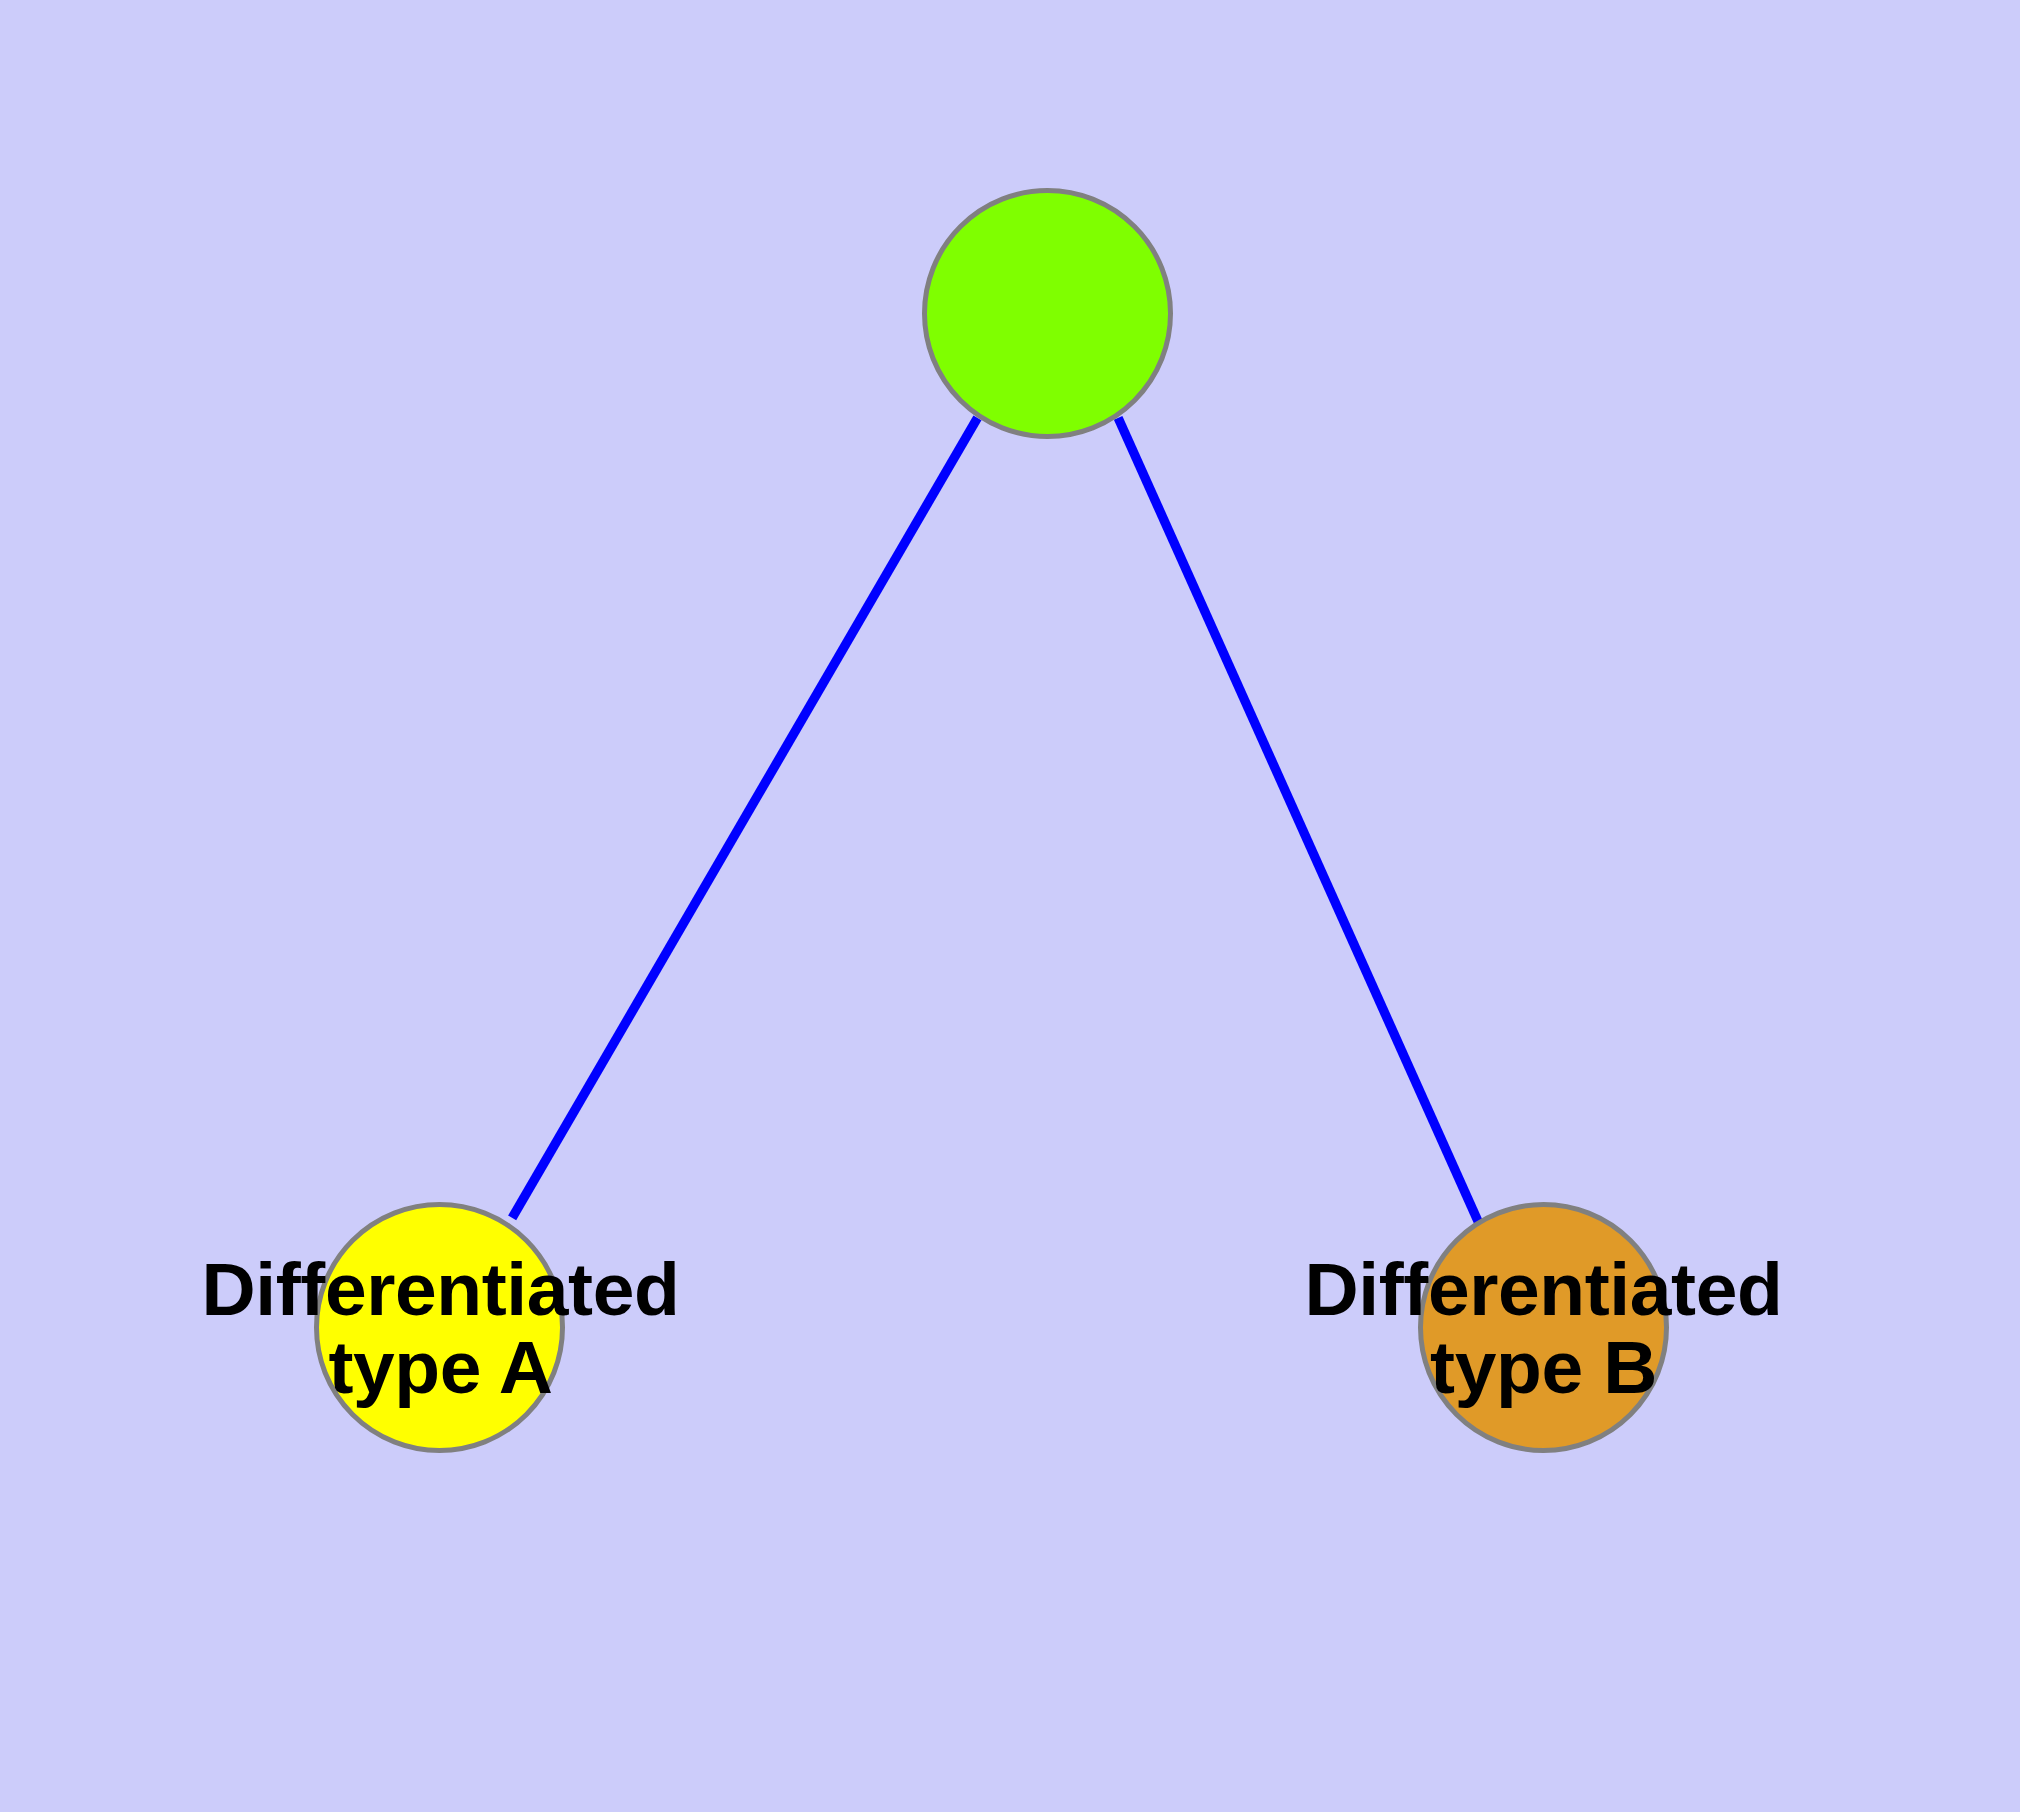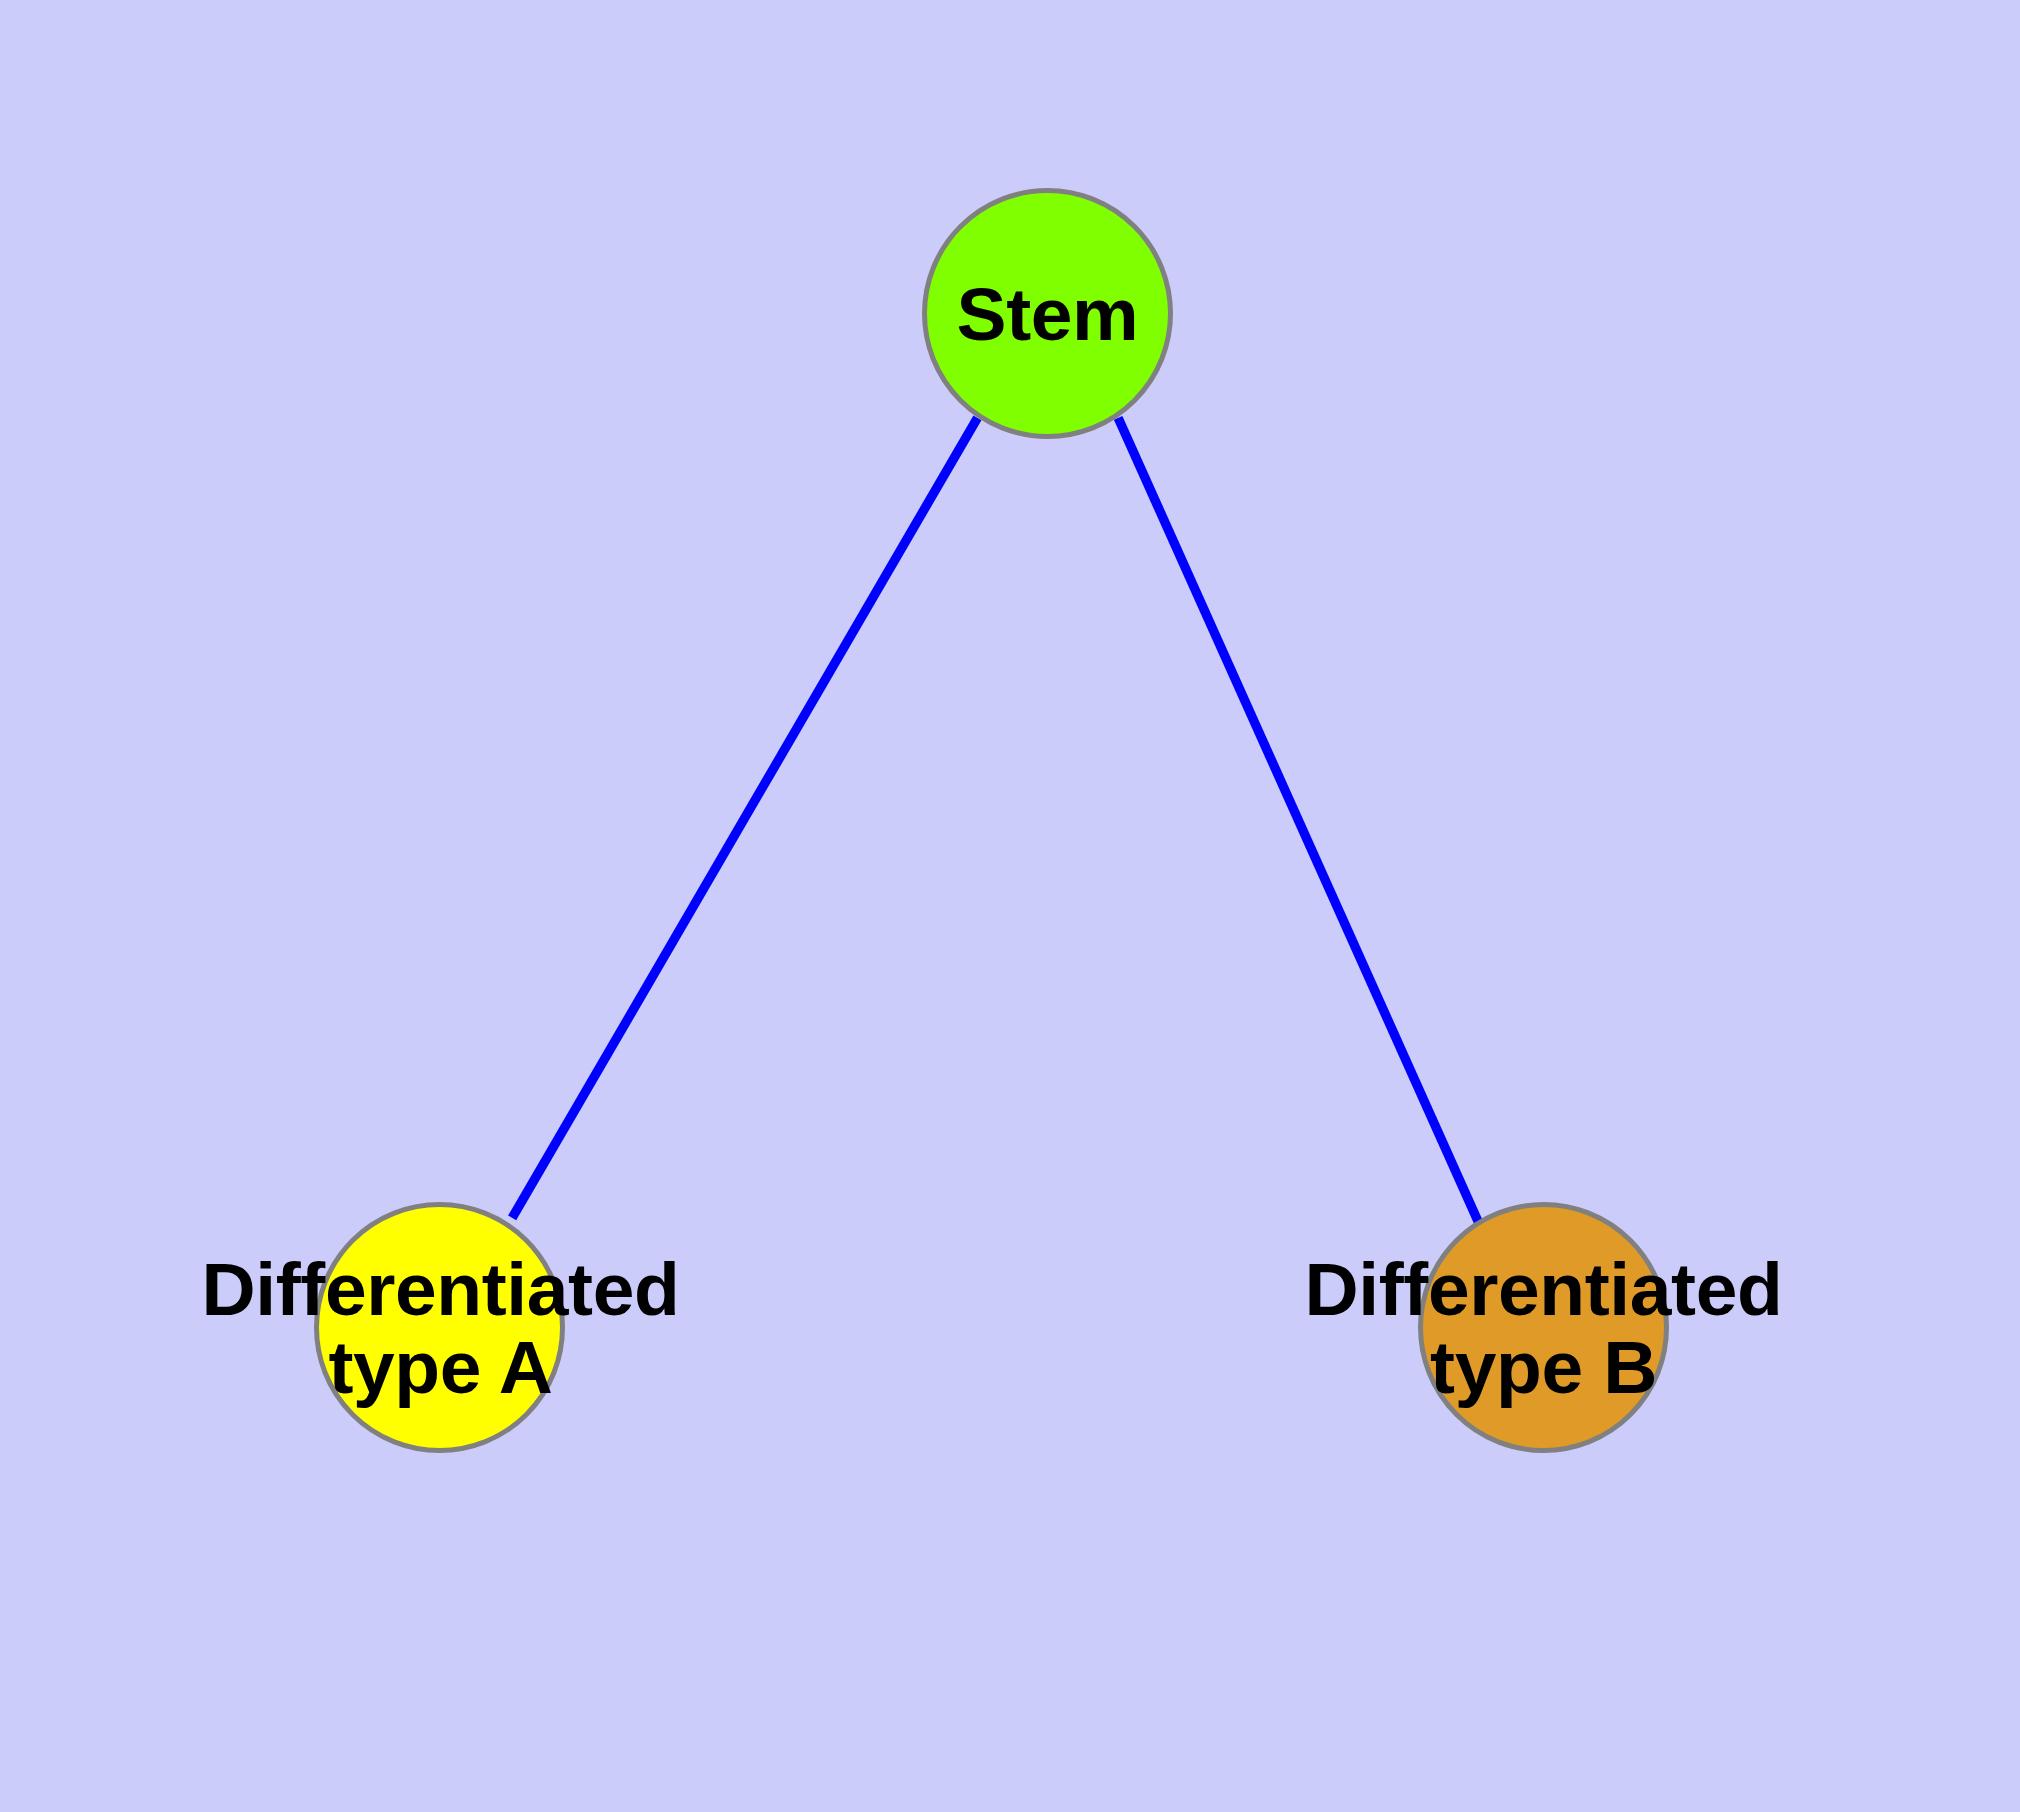--- a/index.html
+++ b/index.html
@@ -48,20 +48,19 @@
 
   <svg id="edge-layer" viewBox="0 0 2384 2138" xmlns="http://www.w3.org/2000/svg">
     <line x1="1153" y1="493" x2="604" y2="1437" stroke="#0000ff" stroke-width="11" stroke-linecap="butt"></line>
     <line x1="1319" y1="493" x2="1745" y2="1444" stroke="#0000ff" stroke-width="11" stroke-linecap="butt"></line>
   </svg>
 
   <div class="graph-node" style="left: 922px; top: 188px; width: 251px; height: 251px; background: rgb(127, 255, 0); border-color: rgb(128, 128, 128); border-width: 5.1px;"></div>
   <div class="graph-node" style="left: 314px; top: 1202px; width: 251px; height: 251px; background: rgb(255, 255, 0); border-color: rgb(128, 128, 128); border-width: 5.1px;"></div>
   <div class="graph-node" style="left: 1418px; top: 1202px; width: 251px; height: 251px; background: rgb(224, 154, 40); border-color: rgb(128, 128, 128); border-width: 5.1px;"></div>
 
-  <div class="node-label" style="font-size: 75px; color: rgb(0, 0, 0); width: 1187px; left: 454px; top: 275px;">Stem</div>
   <div class="node-label" style="font-size: 75px; color: rgb(0, 0, 0); width: 1187px; left: -153px; top: 1250px;">Differentiated
 type A</div>
   <div class="node-label" style="font-size: 75px; color: rgb(0, 0, 0); width: 1187px; left: 950px; top: 1250px;">Differentiated
 type B</div>
 
 </div>
 
 
 </body></html>

